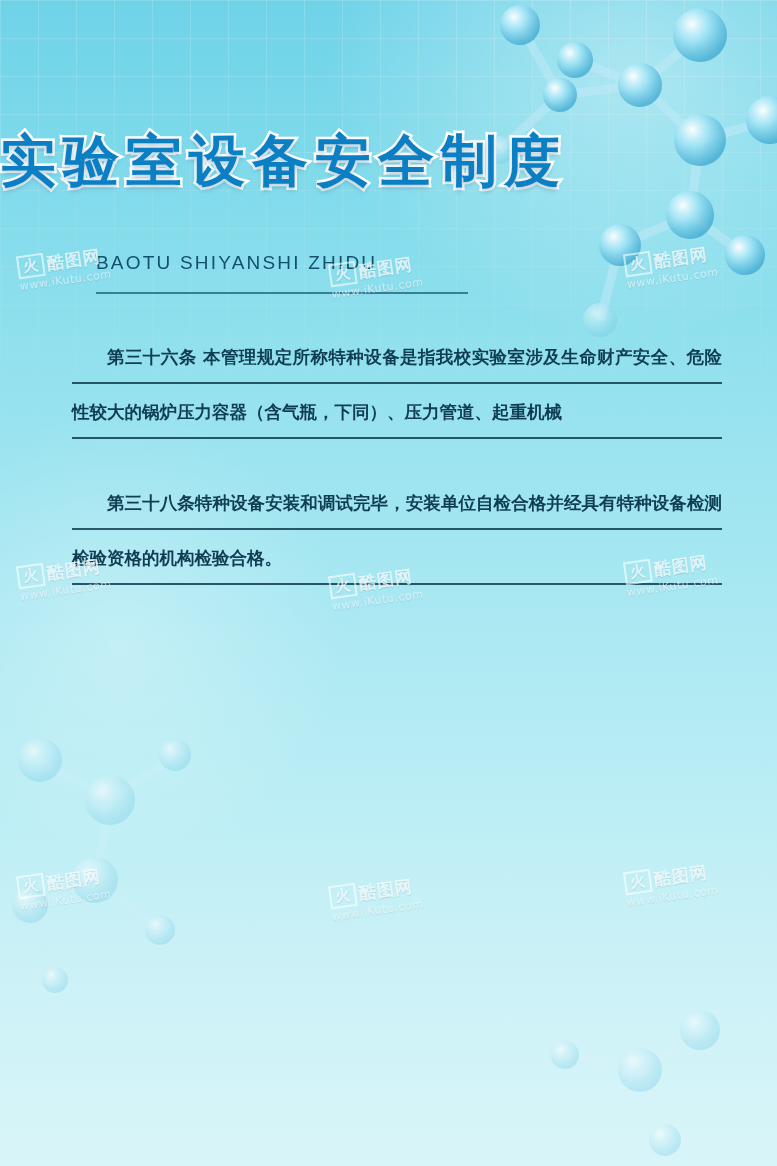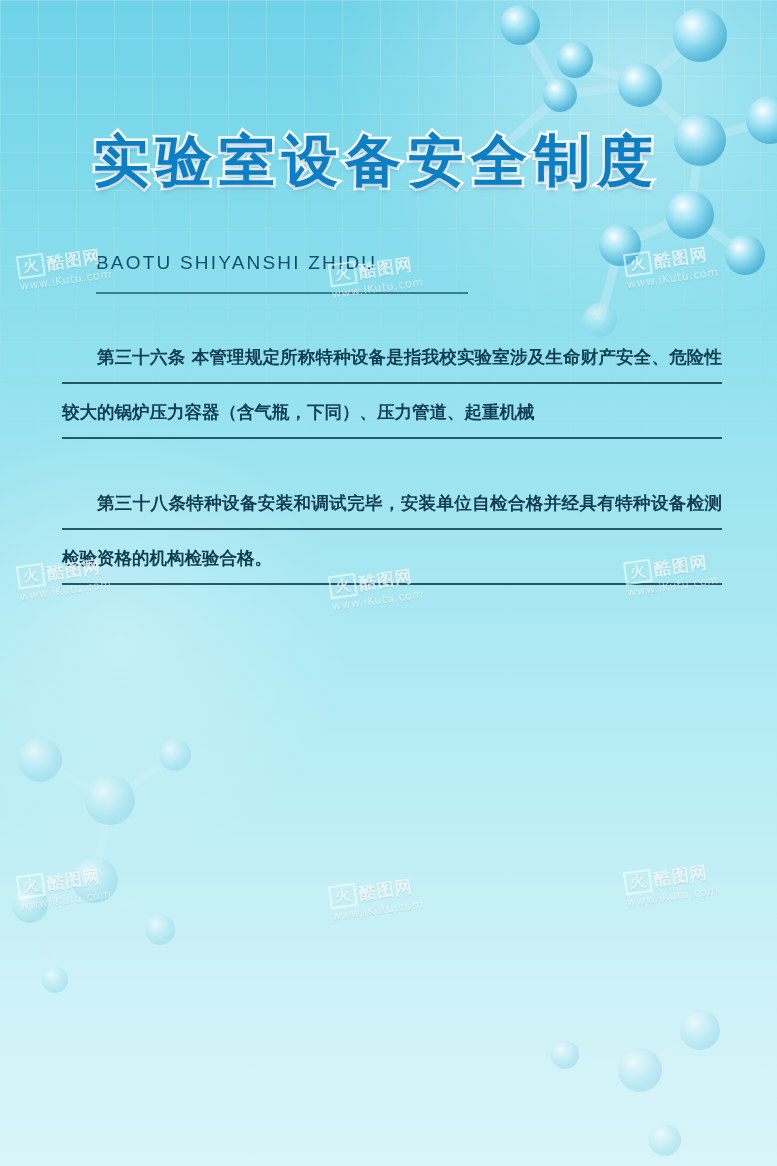--- a/index.html
+++ b/index.html
@@ -61,21 +61,20 @@
     width: 777px; height: 1166px;
     pointer-events: none;
   }
 
   
   .title-wrap {
     position: absolute;
     left: 0;
     top: 124px;
     width: 753px;
-    text-align: center;
   }
   .main-title {
     display: inline-block;
     font-family: "DejaVu Sans", "Liberation Sans", sans-serif;
     font-size: 56px;
     font-weight: bold;
     letter-spacing: 7px;
     color: #0b7fc4;
     -webkit-text-stroke: 5px #ffffff;
     paint-order: stroke fill;
@@ -112,21 +111,21 @@
   }
   .para {
     font-family: "DejaVu Serif", "Liberation Serif", serif;
     font-size: 17.5px;
     font-weight: bold;
     color: #103d52;
     line-height: 55px;
     text-align: justify;
     text-justify: inter-ideograph;
     text-indent: 2em;
-    margin: 0 0 0 0;
+    margin: 0 0 0 10px;
     
     background-image: linear-gradient(to bottom, rgba(0,0,0,0) 0, rgba(0,0,0,0) 52px, rgba(16,61,82,0.85) 52px, rgba(16,61,82,0.85) 54px, rgba(0,0,0,0) 54px);
     background-size: 100% 55px;
     background-repeat: repeat-y;
   }
   .gap { height: 18px; }
 
   .watermarks { position: absolute; left:0; top:0; width:777px; height:1166px; pointer-events:none; }
   .wm {
     position: absolute;

